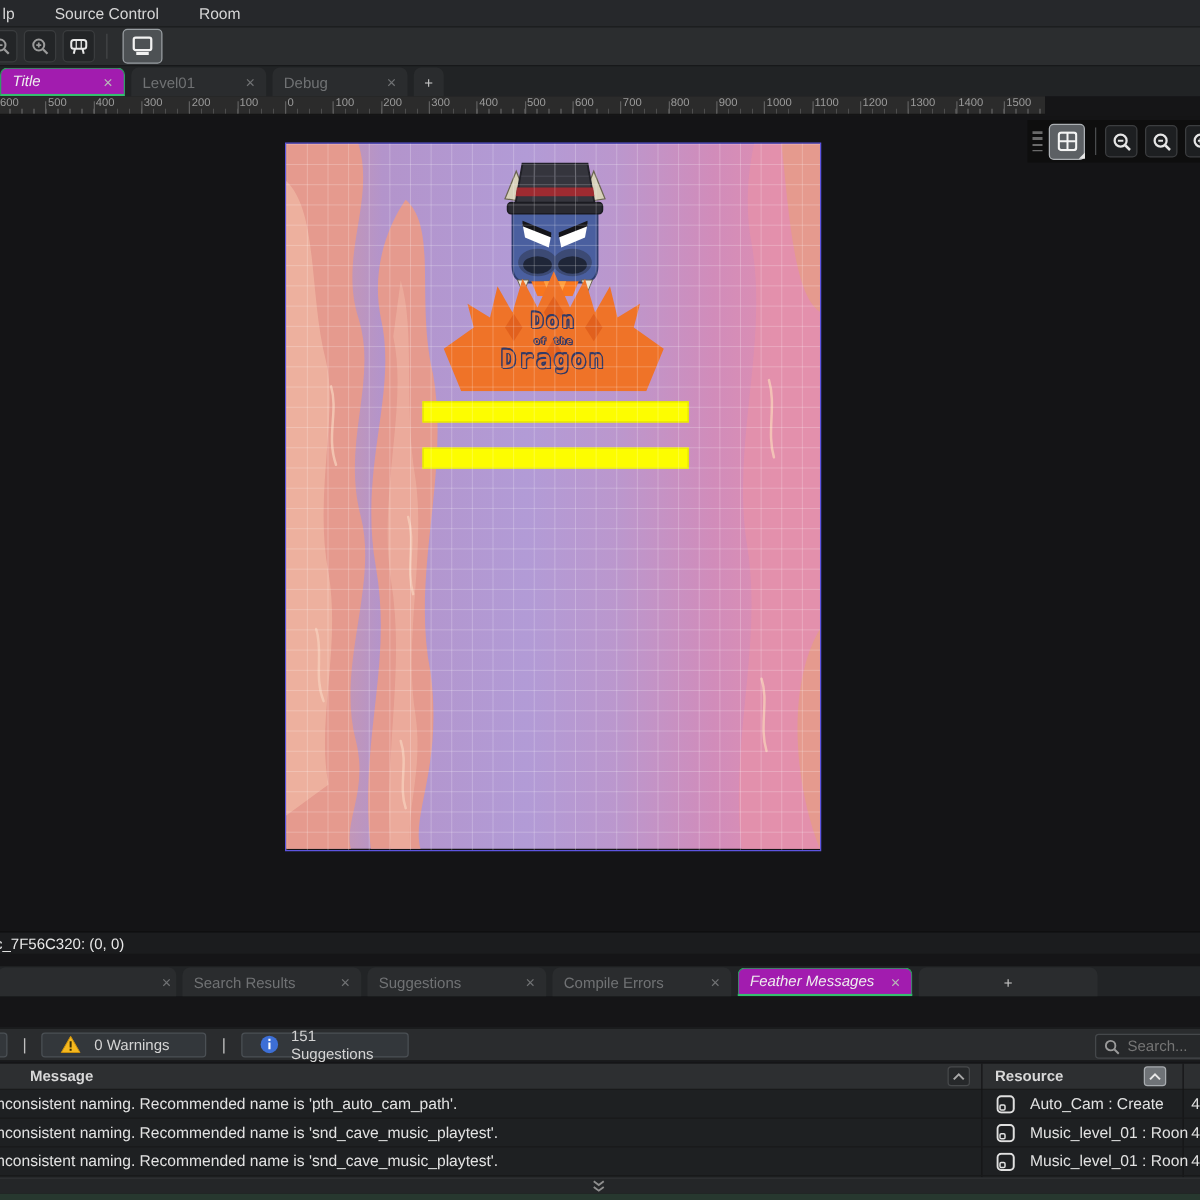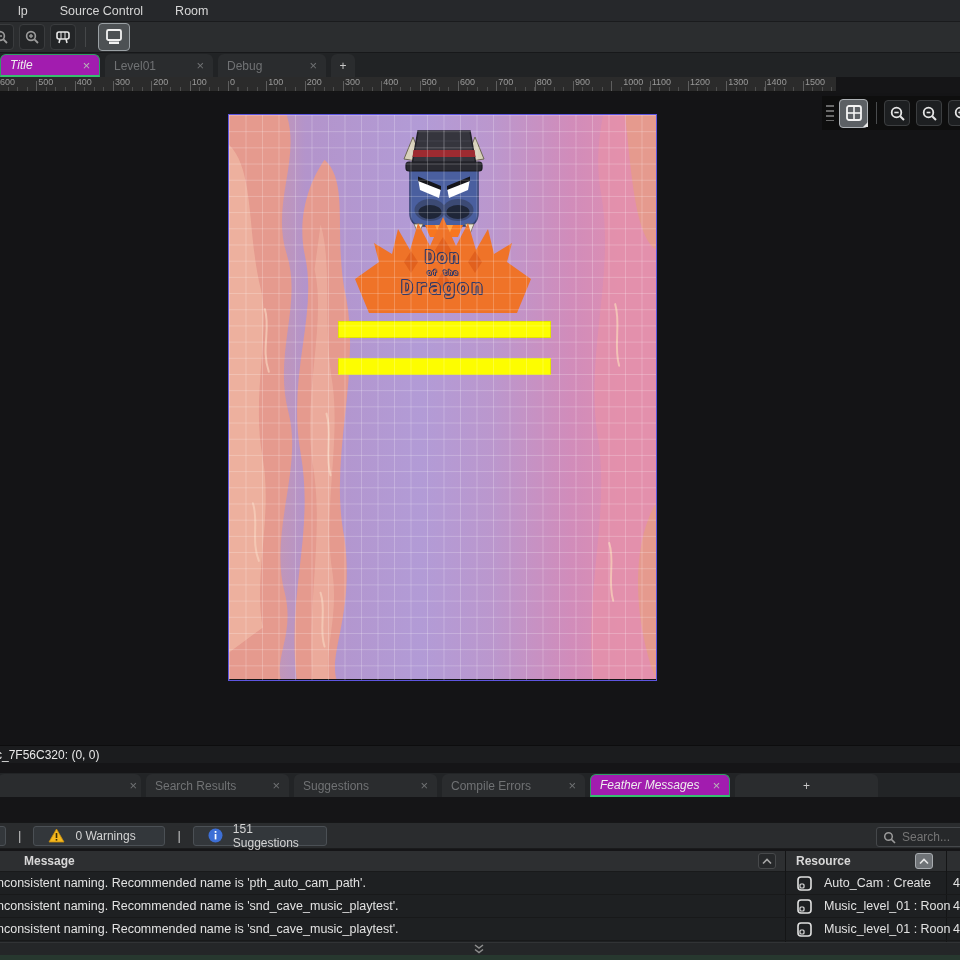--- a/index.html
+++ b/index.html
@@ -4,21 +4,21 @@
 <style>
   * { margin:0; padding:0; box-sizing:border-box; }
   html,body { width:960px; height:960px; overflow:hidden; background:#151517;
     font-family:"Liberation Sans", sans-serif; }
   .app { position:relative; width:960px; height:960px; background:#151517; }
 
   
   .menubar { position:absolute; left:0; top:0; width:960px; height:22px;
     background:#26282b; border-bottom:1px solid #1a1b1d; display:flex; align-items:center; }
   .menu-item { color:#d6d6d6; font-size:12.5px; padding:0 16px; height:22px; line-height:22px; cursor:default; }
-  .menu-item:first-child { padding-left:18px; }
+  .menu-item:first-child { padding-left:2px; }
 
   
   .toolbar { position:absolute; left:0; top:22px; width:960px; height:31px;
     background:#2b2d2f; border-bottom:1px solid #17181a; display:flex; align-items:center; }
   .tb-btn { width:26px; height:26px; margin-left:5px; background:#232527; border:1px solid #3a3c3e;
     border-radius:4px; display:flex; align-items:center; justify-content:center; }
   .tb-btn.cut { margin-left:-12px; }
   .tb-sep { width:1px; height:20px; background:#454749; margin:0 7px 0 9px; }
   .tb-btn.selected { background:#4d5154; border:1px solid #9aa0a4; width:32px; height:28px; }
 
@@ -222,21 +222,21 @@
       <div class="tick-label" style="left: 421.65px;">500</div>
       <div class="tick-major" style="left: 457.98px;"></div>
       <div class="tick-label" style="left: 459.98px;">600</div>
       <div class="tick-major" style="left: 496.31px;"></div>
       <div class="tick-label" style="left: 498.31px;">700</div>
       <div class="tick-major" style="left: 534.64px;"></div>
       <div class="tick-label" style="left: 536.64px;">800</div>
       <div class="tick-major" style="left: 572.97px;"></div>
       <div class="tick-label" style="left: 574.97px;">900</div>
       <div class="tick-major" style="left: 611.3px;"></div>
-      <div class="tick-label" style="left: 613.3px; margin-left: 10px;">1000</div>
+      <div class="tick-label" style="left: 613.3px;">1000</div>
       <div class="tick-major" style="left: 649.63px;"></div>
       <div class="tick-label" style="left: 651.63px;">1100</div>
       <div class="tick-major" style="left: 687.96px;"></div>
       <div class="tick-label" style="left: 689.96px;">1200</div>
       <div class="tick-major" style="left: 726.29px;"></div>
       <div class="tick-label" style="left: 728.29px;">1300</div>
       <div class="tick-major" style="left: 764.62px;"></div>
       <div class="tick-label" style="left: 766.62px;">1400</div>
       <div class="tick-major" style="left: 802.95px;"></div>
       <div class="tick-label" style="left: 804.95px;">1500</div>

